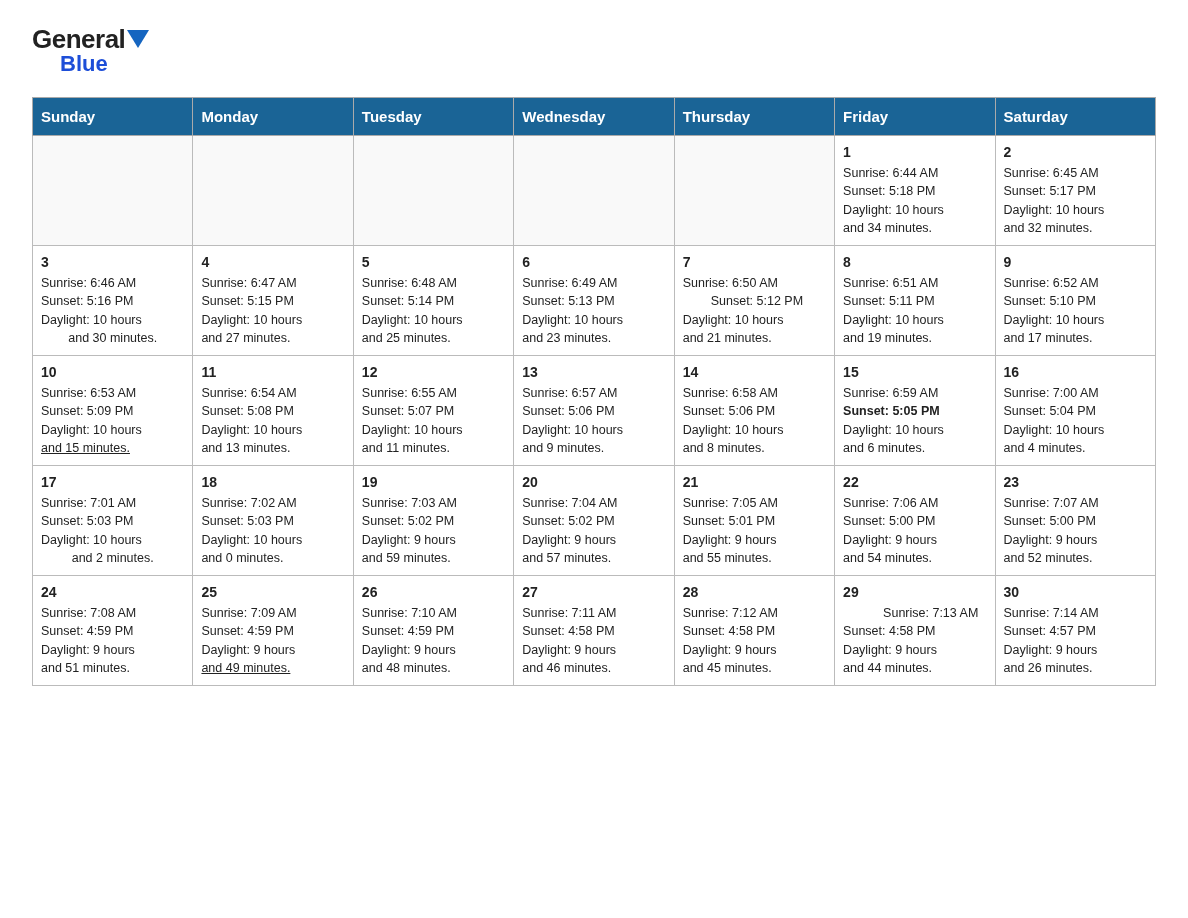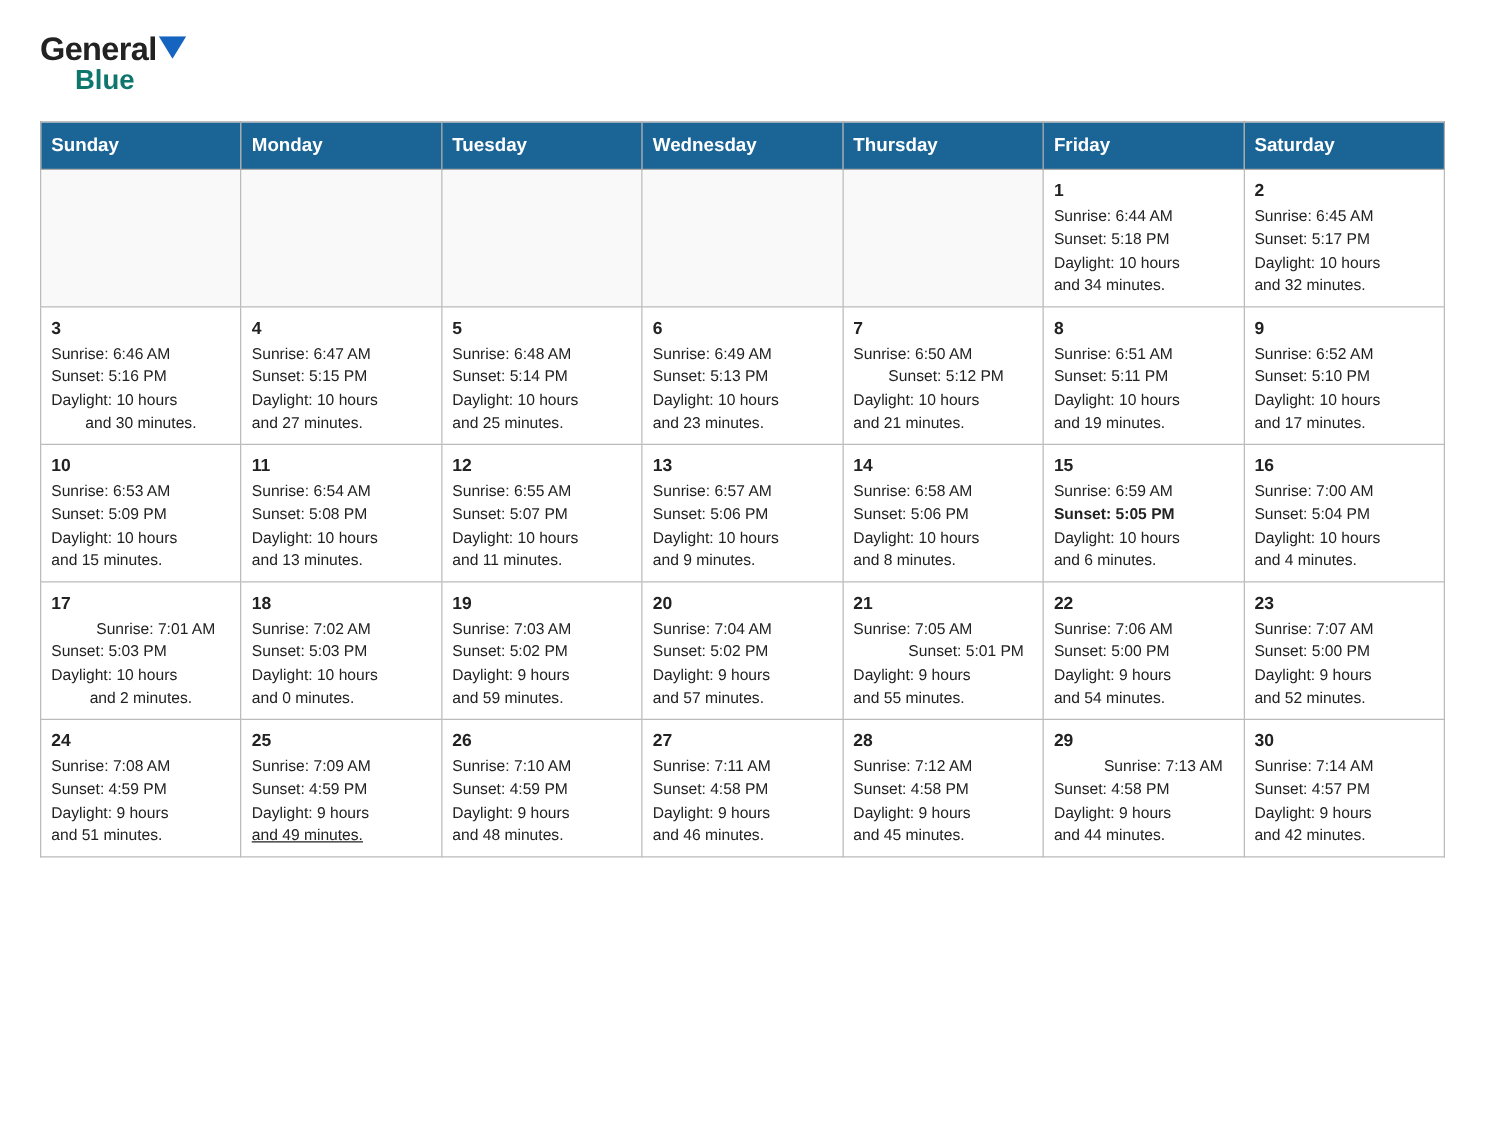--- a/index.html
+++ b/index.html
@@ -23,21 +23,21 @@
     }
     .logo-general {
       font-size: 26px;
       font-weight: bold;
       color: #222;
       letter-spacing: -0.5px;
     }
     .logo-blue {
       font-size: 22px;
       font-weight: bold;
-      color: #0f766e;
+      color: #1d4ed8;
       margin-top: -4px;
       margin-left: 28px;
     }
     .title-block {
       text-align: right;
     }
     .title-block h1 {
       font-size: 46px;
       font-weight: bold;
       color: #222;
@@ -196,21 +196,21 @@
           <span style="display: block;">Daylight: 10 hours</span>
           <span style="display: block;">and 17 minutes.</span>
         </td>
       </tr>
       <tr class="week-row">
         <td>
           <span class="day-num">10</span>
           <span style="display: block;">Sunrise: 6:53 AM</span>
           <span style="display: block;">Sunset: 5:09 PM</span>
           <span style="display: block;">Daylight: 10 hours</span>
-          <span style="display: block;">and 15 minutes.</span>
+          <span style="display: block; text-decoration: underline;">and 15 minutes.</span>
         </td>
         <td>
           <span class="day-num">11</span>
           <span style="display: block;">Sunrise: 6:54 AM</span>
           <span style="display: block;">Sunset: 5:08 PM</span>
           <span style="display: block;">Daylight: 10 hours</span>
           <span style="display: block;">and 13 minutes.</span>
         </td>
         <td>
           <span class="day-num">12</span>
@@ -244,21 +244,21 @@
           <span class="day-num">16</span>
           <span style="display: block;">Sunrise: 7:00 AM</span>
           <span style="display: block;">Sunset: 5:04 PM</span>
           <span style="display: block;">Daylight: 10 hours</span>
           <span style="display: block;">and 4 minutes.</span>
         </td>
       </tr>
       <tr class="week-row">
         <td>
           <span class="day-num">17</span>
-          <span style="display: block; margin-left: 36px;">Sunrise: 7:01 AM</span>
+          <span style="display: block;">Sunrise: 7:01 AM</span>
           <span style="display: block;">Sunset: 5:03 PM</span>
           <span style="display: block;">Daylight: 10 hours</span>
           <span style="display: block; text-align: center;">and 2 minutes.</span>
         </td>
         <td>
           <span class="day-num">18</span>
           <span style="display: block;">Sunrise: 7:02 AM</span>
           <span style="display: block;">Sunset: 5:03 PM</span>
           <span style="display: block;">Daylight: 10 hours</span>
           <span style="display: block;">and 0 minutes.</span>
@@ -273,21 +273,21 @@
         <td>
           <span class="day-num">20</span>
           <span style="display: block;">Sunrise: 7:04 AM</span>
           <span style="display: block;">Sunset: 5:02 PM</span>
           <span style="display: block;">Daylight: 9 hours</span>
           <span style="display: block;">and 57 minutes.</span>
         </td>
         <td>
           <span class="day-num">21</span>
           <span style="display: block;">Sunrise: 7:05 AM</span>
-          <span style="display: block; margin-left: 44px;">Sunset: 5:01 PM</span>
+          <span style="display: block;">Sunset: 5:01 PM</span>
           <span style="display: block;">Daylight: 9 hours</span>
           <span style="display: block;">and 55 minutes.</span>
         </td>
         <td>
           <span class="day-num">22</span>
           <span style="display: block;">Sunrise: 7:06 AM</span>
           <span style="display: block;">Sunset: 5:00 PM</span>
           <span style="display: block;">Daylight: 9 hours</span>
           <span style="display: block;">and 54 minutes.</span>
         </td>
@@ -340,17 +340,17 @@
           <span style="display: block; margin-left: 40px;">Sunrise: 7:13 AM</span>
           <span style="display: block;">Sunset: 4:58 PM</span>
           <span style="display: block;">Daylight: 9 hours</span>
           <span style="display: block;">and 44 minutes.</span>
         </td>
         <td>
           <span class="day-num">30</span>
           <span style="display: block;">Sunrise: 7:14 AM</span>
           <span style="display: block;">Sunset: 4:57 PM</span>
           <span style="display: block;">Daylight: 9 hours</span>
-          <span style="display: block;">and 42 minutes.</span>
+          <span style="display: block;">and 26 minutes.</span>
         </td>
       </tr>
     </tbody>
 </table>
 
 </body></html>

